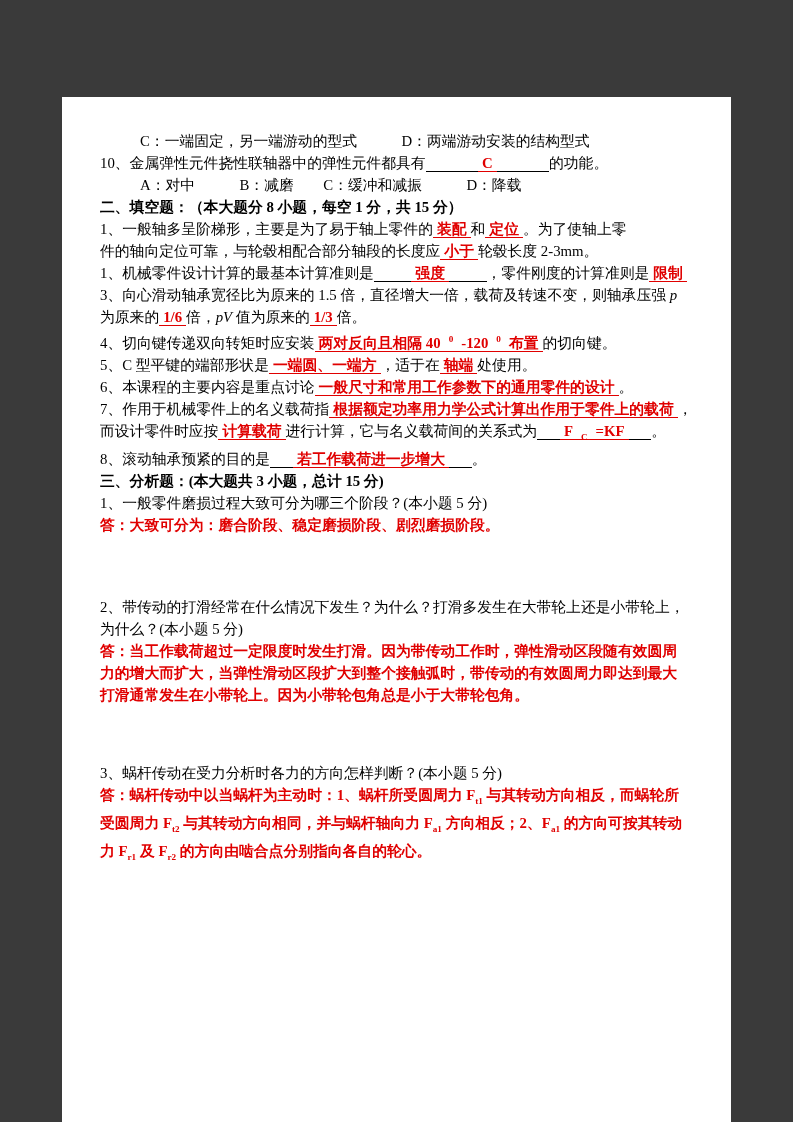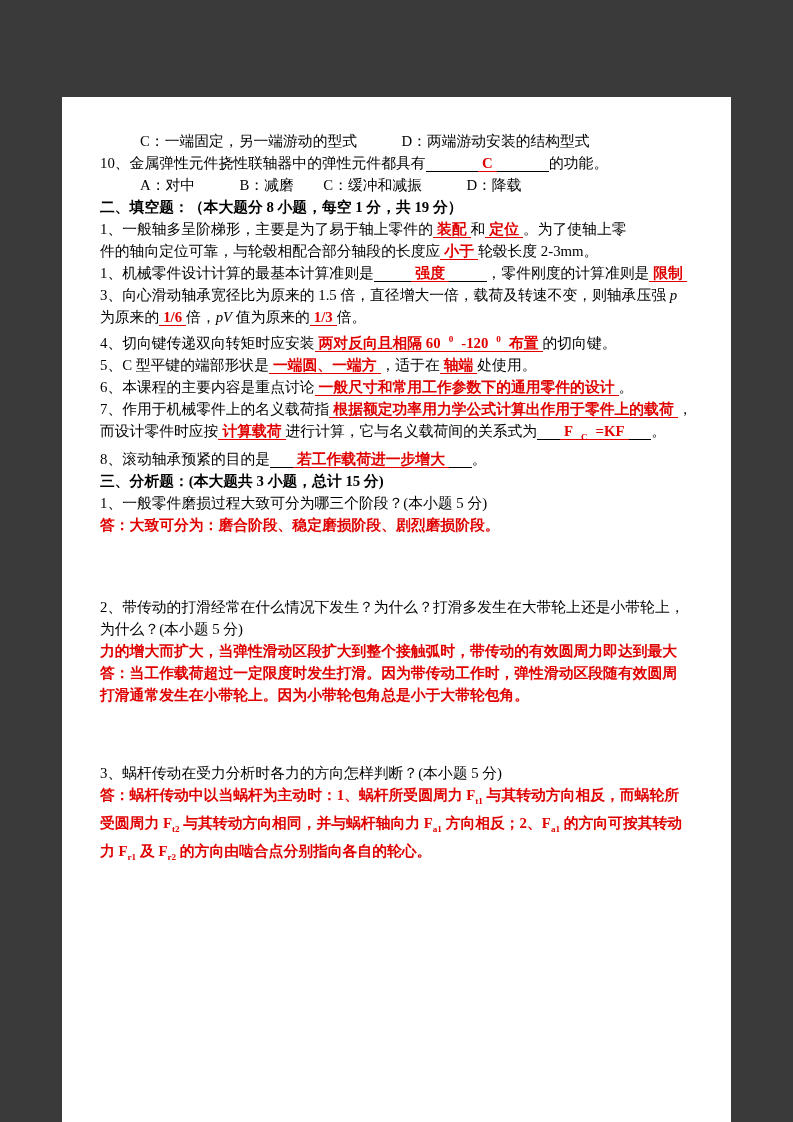--- a/index.html
+++ b/index.html
@@ -53,40 +53,40 @@
 </style>
 </head>
 <body>
 
 <div class="viewport" style="background: rgb(58, 58, 58);">
   <div class="paper" style="background: rgb(255, 255, 255);">
     <div class="content">
         <div class="line" style="padding-left: 40px;"><span class="seg">C：一端固定，另一端游动的型式</span><span class="seg">　　　</span><span class="seg">D：两端游动安装的结构型式</span></div>
         <div class="line"><span class="seg">10、金属弹性元件挠性联轴器中的弹性元件都具有</span><span class="seg blank">　　　</span><span class="seg red bold blank">C</span><span class="seg blank">　　　</span><span class="seg">的功能。</span></div>
         <div class="line" style="padding-left: 40px; font-family: Liberation Serif, serif;"><span class="seg">A：对中</span><span class="seg">　　　</span><span class="seg">B：减磨</span><span class="seg">　　</span><span class="seg">C：缓冲和减振</span><span class="seg">　　　</span><span class="seg">D：降载</span></div>
-        <div class="line"><span class="seg bold">二、填空题：（本大题分 8 小题，每空 1 分，共 19 分）</span></div>
+        <div class="line"><span class="seg bold">二、填空题：（本大题分 8 小题，每空 1 分，共 15 分）</span></div>
         <div class="line"><span class="seg">1、一般轴多呈阶梯形，主要是为了易于轴上零件的</span><span class="seg red bold blank">装配</span><span class="seg">和</span><span class="seg red bold blank">定位</span><span class="seg">。为了使轴上零</span></div>
         <div class="line"><span class="seg">件的轴向定位可靠，与轮毂相配合部分轴段的长度应</span><span class="seg red bold blank">小于</span><span class="seg">轮毂长度 2-3mm。</span></div>
         <div class="line"><span class="seg">1、机械零件设计计算的最基本计算准则是</span><span class="seg blank">　　</span><span class="seg red bold blank">强度</span><span class="seg blank">　　</span><span class="seg">，零件刚度的计算准则是</span><span class="seg red bold blank">限制</span></div>
         <div class="line"><span class="seg">3、向心滑动轴承宽径比为原来的 1.5 倍，直径增大一倍，载荷及转速不变，则轴承压强 </span><span class="seg italic">p</span></div>
         <div class="line"><span class="seg">为原来的</span><span class="seg red bold blank">1/6</span><span class="seg">倍，</span><span class="seg italic">pV</span><span class="seg"> 值为原来的</span><span class="seg red bold blank">1/3</span><span class="seg">倍。</span></div>
-        <div class="line"><span class="seg">4、切向键传递双向转矩时应安装</span><span class="seg red bold blank">两对反向且相隔 60</span><span class="seg red bold blank"><sup>0</sup></span><span class="seg red bold blank">-120</span><span class="seg red bold blank"><sup>0</sup></span><span class="seg red bold blank">布置</span><span class="seg">的切向键。</span></div>
+        <div class="line"><span class="seg">4、切向键传递双向转矩时应安装</span><span class="seg red bold blank">两对反向且相隔 40</span><span class="seg red bold blank"><sup>0</sup></span><span class="seg red bold blank">-120</span><span class="seg red bold blank"><sup>0</sup></span><span class="seg red bold blank">布置</span><span class="seg">的切向键。</span></div>
         <div class="line"><span class="seg">5、C 型平键的端部形状是</span><span class="seg red bold blank">一端圆、一端方</span><span class="seg">，适于在</span><span class="seg red bold blank">轴端</span><span class="seg">处使用。</span></div>
         <div class="line"><span class="seg">6、本课程的主要内容是重点讨论</span><span class="seg red bold blank">一般尺寸和常用工作参数下的通用零件的设计</span><span class="seg">。</span></div>
         <div class="line"><span class="seg">7、作用于机械零件上的名义载荷指</span><span class="seg red bold blank">根据额定功率用力学公式计算出作用于零件上的载荷</span><span class="seg">，</span></div>
         <div class="line"><span class="seg">而设计零件时应按</span><span class="seg red bold blank">计算载荷</span><span class="seg">进行计算，它与名义载荷间的关系式为</span><span class="seg blank">　</span><span class="seg red bold blank">F</span><span class="seg red bold blank"><sub>C</sub></span><span class="seg red bold blank">=KF</span><span class="seg blank">　</span><span class="seg">。</span></div>
         <div class="line"><span class="seg">8、滚动轴承预紧的目的是</span><span class="seg blank">　</span><span class="seg red bold blank">若工作载荷进一步增大</span><span class="seg blank">　</span><span class="seg">。</span></div>
         <div class="line"><span class="seg bold">三、分析题：(本大题共 3 小题，总计 15 分)</span></div>
         <div class="line"><span class="seg">1、一般零件磨损过程大致可分为哪三个阶段？(本小题 5 分)</span></div>
         <div class="line"><span class="seg red bold">答：大致可分为：磨合阶段、稳定磨损阶段、剧烈磨损阶段。</span></div>
         <div class="spacer" style="height: 60px;"></div>
         <div class="line"><span class="seg">2、带传动的打滑经常在什么情况下发生？为什么？打滑多发生在大带轮上还是小带轮上，</span></div>
         <div class="line"><span class="seg">为什么？(本小题 5 分)</span></div>
+        <div class="line"><span class="seg red bold">答：当工作载荷超过一定限度时发生打滑。因为带传动工作时，弹性滑动区段随有效圆周</span></div>
         <div class="line"><span class="seg red bold">力的增大而扩大，当弹性滑动区段扩大到整个接触弧时，带传动的有效圆周力即达到最大</span></div>
-        <div class="line"><span class="seg red bold">答：当工作载荷超过一定限度时发生打滑。因为带传动工作时，弹性滑动区段随有效圆周</span></div>
         <div class="line"><span class="seg red bold">打滑通常发生在小带轮上。因为小带轮包角总是小于大带轮包角。</span></div>
         <div class="spacer" style="height: 56px;"></div>
         <div class="line"><span class="seg">3、蜗杆传动在受力分析时各力的方向怎样判断？(本小题 5 分)</span></div>
         <div class="line"><span class="seg red bold">答：蜗杆传动中以当蜗杆为主动时：1、蜗杆所受圆周力 </span><span class="seg red bold">F</span><span class="seg red bold"><sub>t1</sub></span><span class="seg red bold"> 与其转动方向相反，而蜗轮所</span></div>
         <div class="line"><span class="seg red bold">受圆周力 </span><span class="seg red bold">F</span><span class="seg red bold"><sub>t2</sub></span><span class="seg red bold"> 与其转动方向相同，并与蜗杆轴向力 </span><span class="seg red bold">F</span><span class="seg red bold"><sub>a1</sub></span><span class="seg red bold"> 方向相反；2、</span><span class="seg red bold">F</span><span class="seg red bold"><sub>a1</sub></span><span class="seg red bold"> 的方向可按其转动</span></div>
         <div class="line"><span class="seg red bold">力 </span><span class="seg red bold">F</span><span class="seg red bold"><sub>r1</sub></span><span class="seg red bold"> 及 </span><span class="seg red bold">F</span><span class="seg red bold"><sub>r2</sub></span><span class="seg red bold"> 的方向由啮合点分别指向各自的轮心。</span></div>
       </div>
   </div>
 </div>
 

